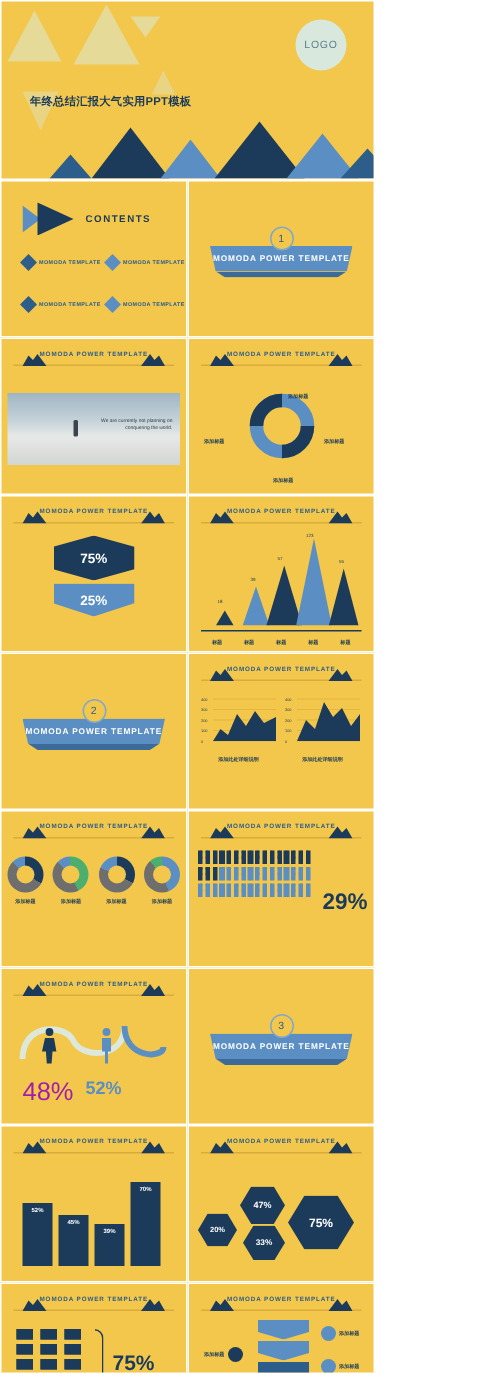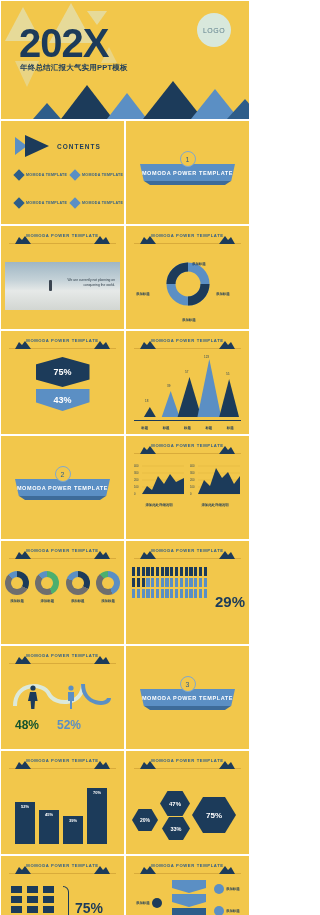--- a/index.html
+++ b/index.html
@@ -126,21 +126,20 @@
     <div class="tri bg-tri" style="left:4px;top:6px;border-width:0 18px 34px 18px;border-color:transparent transparent #DCE9DA transparent;"></div>
     <div class="tri bg-tri" style="left:48px;top:2px;border-width:0 22px 40px 22px;border-color:transparent transparent #DCE9DA transparent;"></div>
     <div class="tri bg-tri" style="left:86px;top:10px;border-width:14px 10px 0 10px;border-color:#DCE9DA transparent transparent transparent;"></div>
     <div class="tri bg-tri" style="left:14px;top:60px;border-width:26px 12px 0 12px;border-color:#DCE9DA transparent transparent transparent;opacity:.4;"></div>
     <div class="tri bg-tri" style="left:100px;top:46px;border-width:0 8px 16px 8px;border-color:transparent transparent #DCE9DA transparent;opacity:.4;"></div>
 
     <div class="logo-circle">
       <span>LOGO</span>
     </div>
 
-    <div class="title-num">202X</div>
     <div class="title-sub">年终总结汇报大气实用PPT模板</div>
 
     <div class="mtn" style="left:32px;border-width:0 14px 16px 14px;border-bottom-color:#2D5D8A;"></div>
     <div class="mtn" style="left:60px;border-width:0 26px 34px 26px;border-bottom-color:#1C3B5A;"></div>
     <div class="mtn" style="left:106px;border-width:0 20px 26px 20px;border-bottom-color:#5B8FC4;"></div>
     <div class="mtn" style="left:142px;border-width:0 30px 38px 30px;border-bottom-color:#1C3B5A;"></div>
     <div class="mtn" style="left:190px;border-width:0 24px 30px 24px;border-bottom-color:#5B8FC4;"></div>
     <div class="mtn" style="left:226px;border-width:0 18px 20px 18px;border-bottom-color:#2D5D8A;"></div>
   </div>
 
@@ -225,21 +224,21 @@
         </svg>
       <svg class="hill r" viewBox="0 0 20 9">
           <polygon points="2,9 8,1 11,5 14,2 18,9" fill="#1C3B5A"></polygon>
         </svg>
       <div class="ttl">MOMODA POWER TEMPLATE</div>
     </div>
     <div class="hexstat navy" style="top:26px;color:#fff;">
       <span>75%</span>
     </div>
     <div class="hexstat blue" style="top:58px;height:22px;clip-path:polygon(0 0,100% 0,100% 60%,50% 100%,0 60%);color:#fff;">
-      <span>43%</span>
+      <span>25%</span>
     </div>
   </div>
 
   <div class="slide s-half">
     <div class="hdr">
       <div class="line"></div>
       <svg class="hill l" viewBox="0 0 20 9">
           <polygon points="2,9 6,2 9,5 12,1 18,9" fill="#1C3B5A"></polygon>
         </svg>
       <svg class="hill r" viewBox="0 0 20 9">
@@ -445,21 +444,21 @@
       <path d="M74 12 C74 34, 100 34, 100 26" fill="none" stroke="#5B8FC4" stroke-width="4"></path>
       <g fill="#1C3B5A">
           <circle cx="24" cy="16" r="2.6"></circle>
           <path d="M21 20 h6 l1.6 9 h-2.6 l-.6 8 h-3.2 l-.6-8 h-2.6 z"></path>
         </g>
       <g fill="#5B8FC4">
           <circle cx="62" cy="16" r="2.6"></circle>
           <path d="M59 20 h6 v9 h-2 v8 h-2 v-8 h-2 z"></path>
         </g>
     </svg>
-    <div style="position:absolute;left:14px;top:72px;font-size:12px;font-weight:bold;color:#14532d;">48%</div>
+    <div style="position:absolute;left:14px;top:72px;font-size:17px;font-weight:normal;color:#a21caf;">48%</div>
     <div style="position:absolute;left:56px;top:72px;font-size:12px;font-weight:bold;color:#5B8FC4;">52%</div>
   </div>
 
   <div class="slide s-half">
     <div class="sec-badge">3</div>
     <div class="sec-band">
       <span>MOMODA POWER TEMPLATE</span>
     </div>
     <div class="sec-shadow"></div>
   </div>

